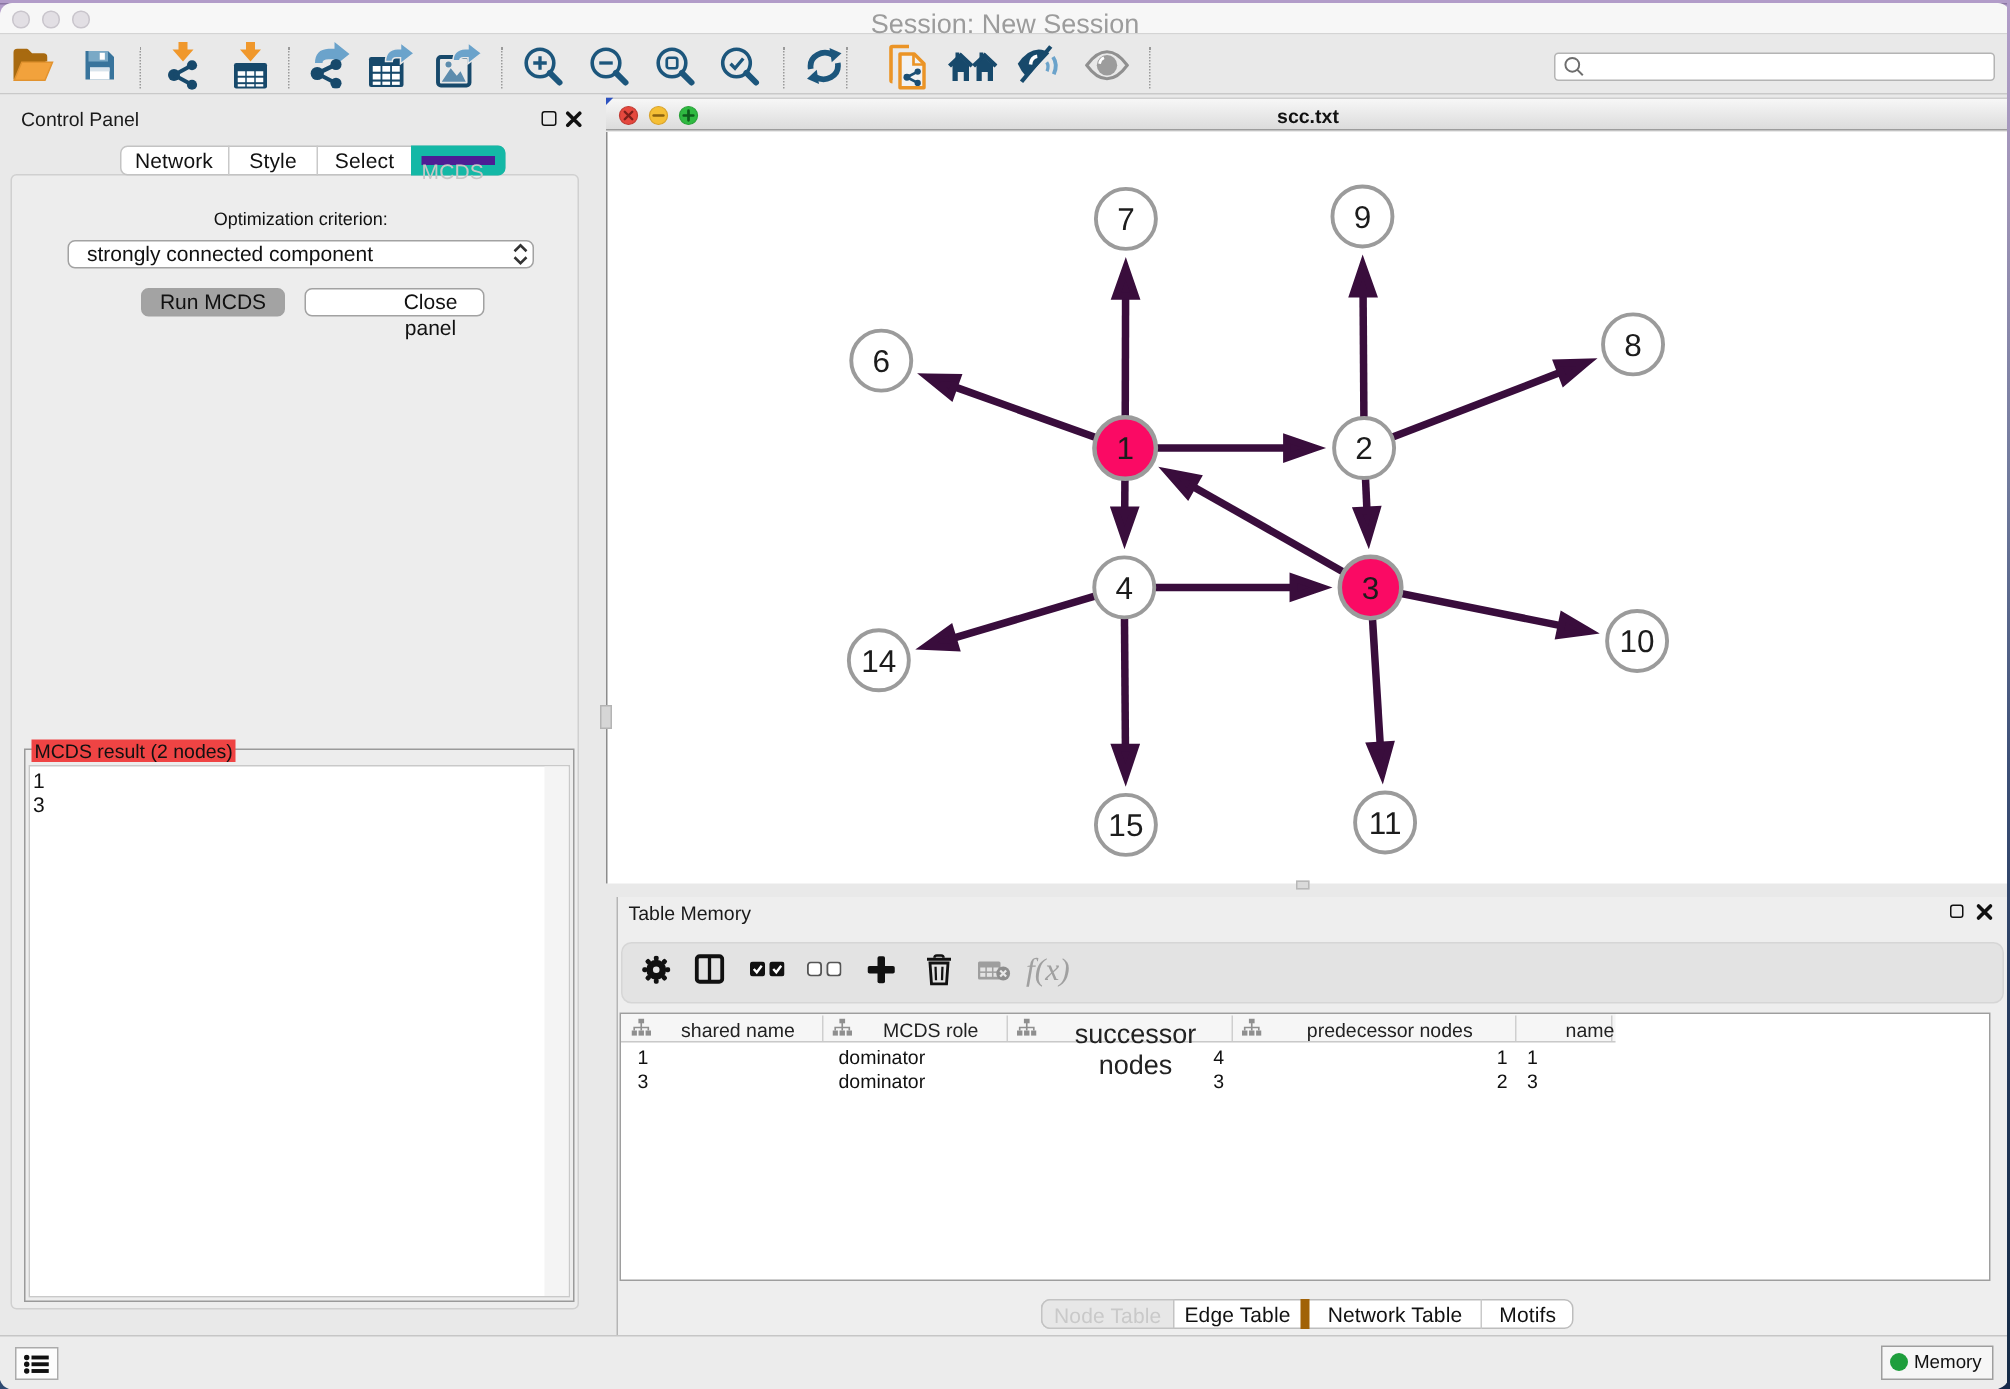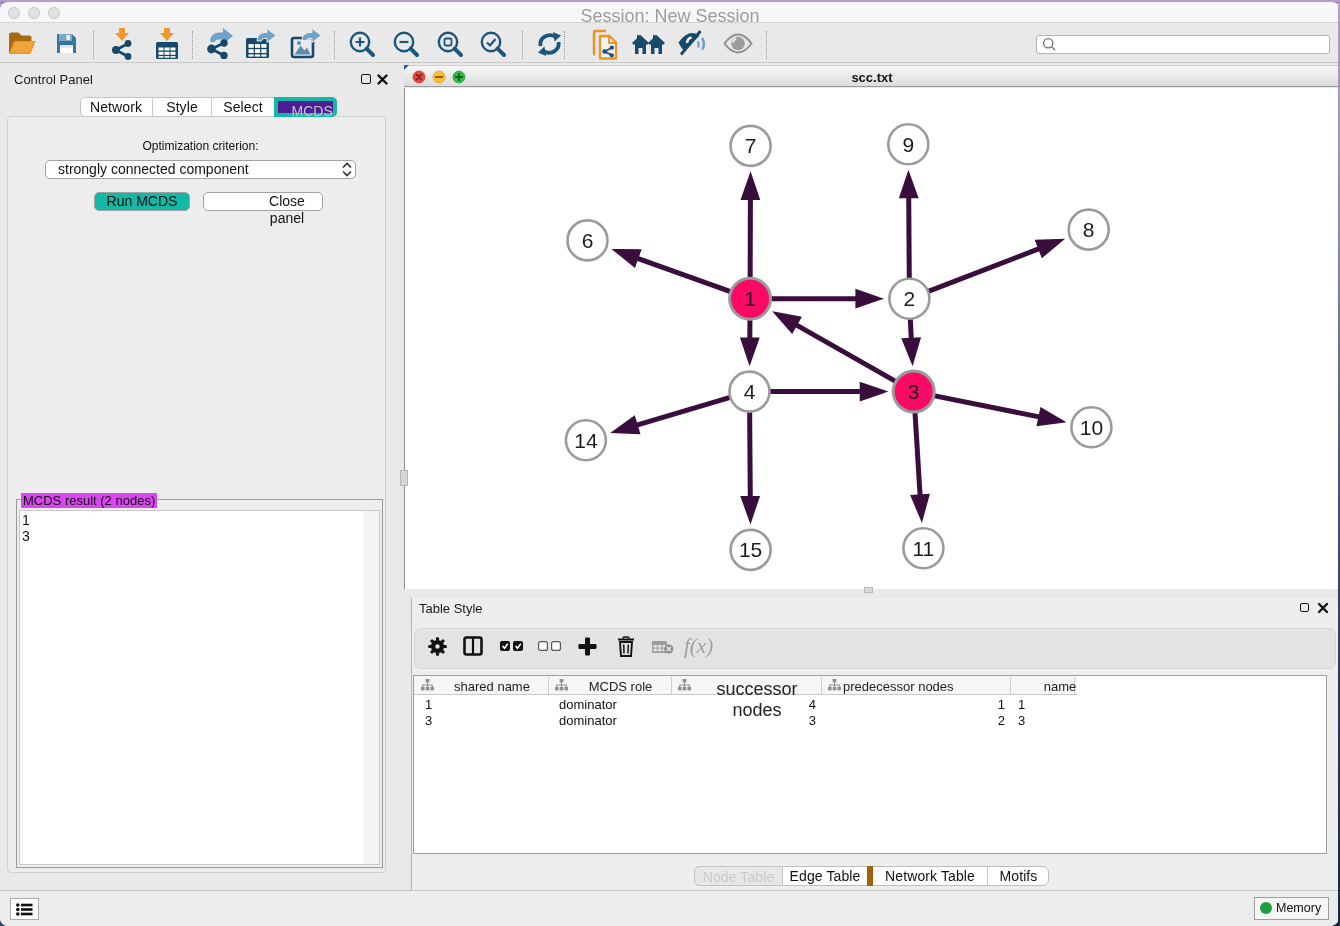--- a/index.html
+++ b/index.html
@@ -180,33 +180,33 @@
 <svg class="abs" style="left:377px;top:74px;" width="11" height="11" viewBox="0 0 11 11">
     <path d="M1.5 1.5 L9.5 9.5 M9.5 1.5 L1.5 9.5" stroke="#111" stroke-width="2.4" stroke-linecap="round"></path>
   </svg>
 
 <div class="abs" style="left:7px;top:116px;width:379px;height:757px;background:#ededed;border:1px solid #d0d0d0;border-radius:4px;"></div>
 
 <div class="abs" style="left:80px;top:97px;width:257px;height:20px;background:#fff;border:1px solid #c3c3c3;border-radius:5px;"></div>
 <div class="abs" style="left:80px;top:97px;width:73px;height:20px;font-size:14px;font-weight:400;letter-spacing:0.1px;color:#111;text-align:center;line-height:20px;border-right:1px solid #c9c9c9;">Network</div>
 <div class="abs" style="left:153px;top:97px;width:59px;height:20px;font-size:14px;font-weight:400;letter-spacing:0.1px;color:#111;text-align:center;line-height:20px;border-right:1px solid #c9c9c9;">Style</div>
 <div class="abs" style="left:212px;top:97px;width:62px;height:20px;font-size:14px;font-weight:400;letter-spacing:0.1px;color:#111;text-align:center;line-height:20px;">Select</div>
-<div class="abs" style="left:274px;top:97px;width:63px;height:20px;font-size:14px;font-weight:400;letter-spacing:0.1px;color:#c6c6c6;text-align:right;line-height:20px;background:#4c1d95;border:4px solid #14b8a6;border-radius:0 5px 5px 0;">MCDS</div>
+<div class="abs" style="left:274px;top:97px;width:63px;height:20px;font-size:14px;font-weight:400;letter-spacing:0.1px;color:#c6c6c6;text-align:left;line-height:20px;background:#4c1d95;border:7px solid #14b8a6;border-radius:0 5px 5px 0;">MCDS</div>
 
 <div class="abs" style="left:0;top:139px;width:401px;text-align:center;font-size:12px;color:#111;">Optimization criterion:</div>
 <div class="abs" style="left:45px;top:160px;width:311px;height:19px;background:#fff;border:1px solid #a2a2a2;border-radius:5px;font-size:14px;color:#111;line-height:17px;padding-left:12px;">strongly connected component</div>
 <svg class="abs" style="left:341px;top:162px;" width="12" height="15" viewBox="0 0 12 15">
     <path d="M2 5.5 L6 1.5 L10 5.5" fill="none" stroke="#333" stroke-width="1.7"></path>
     <path d="M2 9.5 L6 13.5 L10 9.5" fill="none" stroke="#333" stroke-width="1.7"></path>
   </svg>
-<div class="abs" style="left:94px;top:192px;width:96px;height:19px;background:#14b8a6;border:1px solid #a2a2a2;border-radius:5px;font-size:14px;color:#111;text-align:center;line-height:17px;">Run MCDS</div>
+<div class="abs" style="left:94px;top:192px;width:96px;height:19px;background:#a3a3a3;border:1px solid #a2a2a2;border-radius:5px;font-size:14px;color:#111;text-align:center;line-height:17px;">Run MCDS</div>
 <div class="abs" style="left:203px;top:192px;width:120px;height:19px;background:#fff;border:1px solid #a2a2a2;border-radius:5px;font-size:14px;color:#111;text-align:center;line-height:17px;padding-left:48px;">Close panel</div>
 
 <div class="abs" style="left:16px;top:499px;width:367px;height:369px;border:1px solid #9a9a9a;"></div>
-<div class="abs" style="left:21px;top:493px;background:#d946ef;padding:0 2px;font-size:13px;color:#111;">MCDS result (2 nodes)</div>
+<div class="abs" style="left:21px;top:493px;background:#ef4444;padding:0 2px;font-size:13px;color:#111;">MCDS result (2 nodes)</div>
 <div class="abs" style="left:19px;top:510px;width:361px;height:355px;background:#fff;border:1px solid #c9c9c9;"></div>
 <div class="abs" style="left:363px;top:511px;width:16px;height:353px;background:#f4f4f4;"></div>
 <div class="abs" style="left:22px;top:512px;font-size:14px;color:#111;line-height:16px;">1<br>3</div>
 
 <div class="abs" style="left:404px;top:65px;width:936px;height:22px;background:linear-gradient(#f7f7f7,#dcdcdc);border-bottom:1px solid #9c9c9c;border-top:1px solid #cfcfcf;"></div>
 <svg class="abs" style="left:404px;top:65px;" width="5" height="5" viewBox="0 0 5 5">
     <path d="M0 0 L5 0 L0 5 Z" fill="#2d52c0"></path>
   </svg>
 <div class="abs" style="left:404px;top:70px;width:936px;text-align:center;font-size:13px;font-weight:700;color:#111;">scc.txt</div>
 
@@ -276,21 +276,21 @@
 <text x="687.4" y="347.8">10</text>
 <text x="346.6" y="470.4">15</text>
 <text x="519.4" y="468.8">11</text>
 </g>
 </svg>
 
 <div class="abs" style="left:400px;top:470px;width:8px;height:16px;background:#d6d6d6;border:1px solid #b4b4b4;"></div>
 <div class="abs" style="left:864px;top:587px;width:9px;height:6px;background:#dadada;border:1px solid #b8b8b8;"></div>
 
 <div class="abs" style="left:411px;top:598px;width:929px;height:292px;background:#eeeeee;border-left:1px solid #b5b5b5;"></div>
-<div class="abs" style="left:419px;top:601px;font-size:13px;color:#1a1a1a;">Table Style</div>
+<div class="abs" style="left:419px;top:601px;font-size:13px;color:#1a1a1a;">Table Memory</div>
 <div class="abs" style="left:1300px;top:603px;width:9px;height:9px;border:1.5px solid #111;border-radius:2px;"></div>
 <svg class="abs" style="left:1317px;top:602px;" width="12" height="12" viewBox="0 0 12 12">
     <path d="M2 2 L10 10 M10 2 L2 10" stroke="#111" stroke-width="2.4" stroke-linecap="round"></path>
   </svg>
 
 <div class="abs" style="left:414px;top:628px;width:922px;height:41px;background:#e3e3e3;border:1px solid #d6d6d6;border-radius:7px;"></div>
 
 <svg class="abs" style="left:428px;top:637px;" width="19" height="19" viewBox="0 0 19 19">
   <g fill="#111">
     <circle cx="9.5" cy="9.5" r="6.6"></circle>
@@ -388,21 +388,21 @@
     <rect x="4.6" y="0" width="3.8" height="3.2" fill="#8f8f8f"></rect>
     <path d="M6.5 3 L6.5 6 M1.8 8 L1.8 6 L11.2 6 L11.2 8 M6.5 6 L6.5 8" stroke="#8f8f8f" stroke-width="1.1" fill="none"></path>
     <rect x="0" y="8" width="3.6" height="3.4" fill="#8f8f8f"></rect>
     <rect x="4.7" y="8" width="3.6" height="3.4" fill="#8f8f8f"></rect>
     <rect x="9.4" y="8" width="3.6" height="3.4" fill="#8f8f8f"></rect>
   </svg>
 
 <div class="abs" style="left:436px;top:679px;width:112px;text-align:center;font-size:13px;color:#222;">shared name</div>
 <div class="abs" style="left:570px;top:679px;width:101px;text-align:center;font-size:13px;color:#222;">MCDS role</div>
 <div class="abs" style="left:693px;top:679px;width:128px;text-align:center;font-size:18px;color:#222;">successor nodes</div>
-<div class="abs" style="left:843px;top:679px;width:167px;font-size:13px;color:#222;">predecessor nodes</div>
+<div class="abs" style="left:843px;top:679px;width:167px;text-align:center;font-size:13px;color:#222;">predecessor nodes</div>
 <div class="abs" style="left:1010px;top:679px;width:64px;text-align:center;font-size:13px;color:#222;margin-left:18px;">name</div>
 
 <div class="abs" style="left:425px;top:697px;font-size:13px;color:#111;">1</div>
 <div class="abs" style="left:559px;top:697px;font-size:13px;color:#111;">dominator</div>
 <div class="abs" style="left:671px;top:697px;width:145px;text-align:right;font-size:13px;color:#111;">4</div>
 <div class="abs" style="left:821px;top:697px;width:184px;text-align:right;font-size:13px;color:#111;">1</div>
 <div class="abs" style="left:1018px;top:697px;font-size:13px;color:#111;">1</div>
 <div class="abs" style="left:425px;top:713px;font-size:13px;color:#111;">3</div>
 <div class="abs" style="left:559px;top:713px;font-size:13px;color:#111;">dominator</div>
 <div class="abs" style="left:671px;top:713px;width:145px;text-align:right;font-size:13px;color:#111;">3</div>

